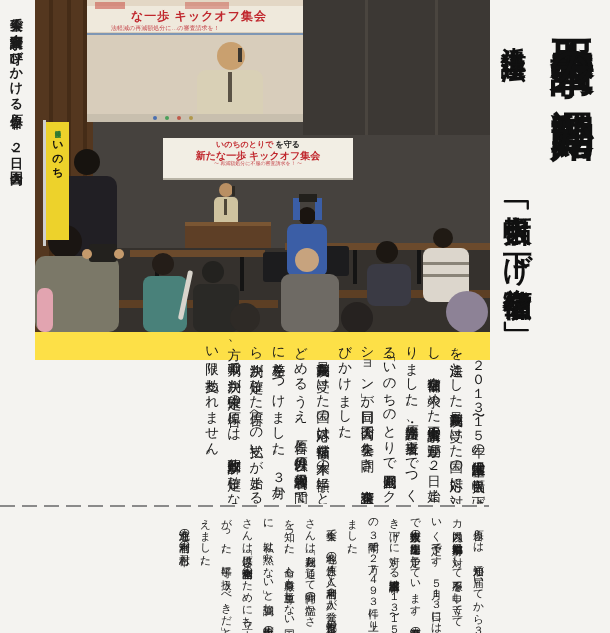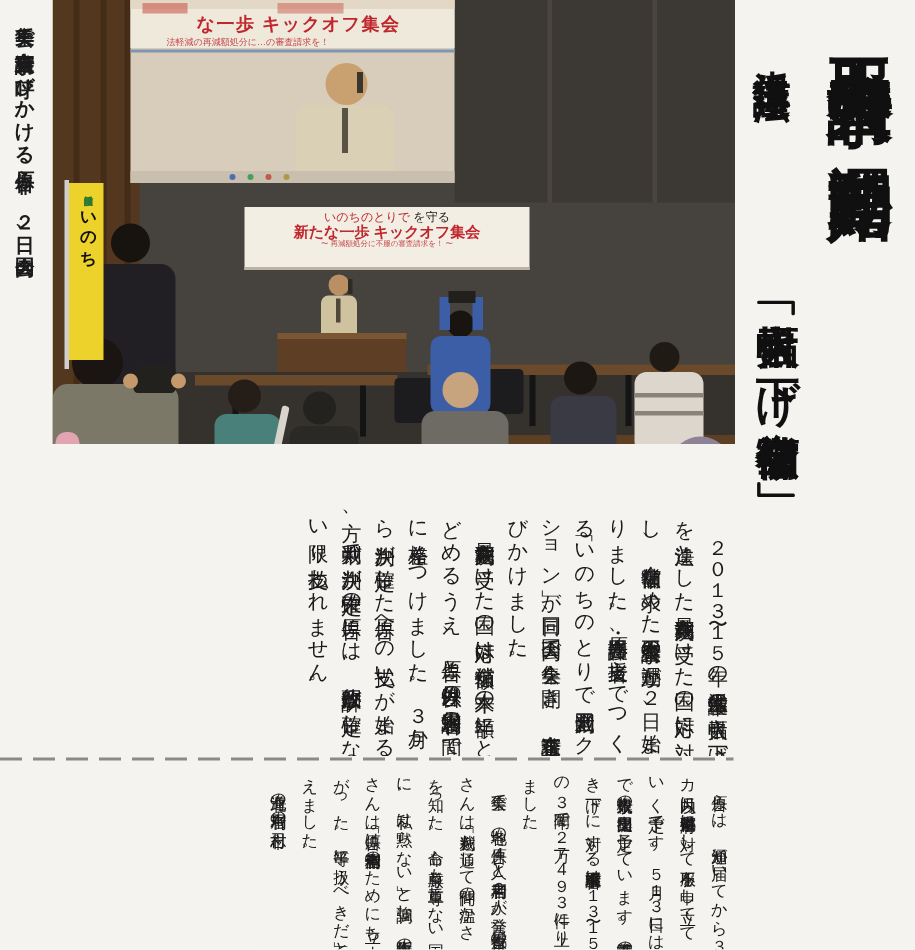--- a/index.html
+++ b/index.html
@@ -24,29 +24,29 @@
     writing-mode:vertical-rl;
     font-weight:700; font-size:25px; letter-spacing:2px; color:#101010;
   }
   .headline-quote{
     position:absolute; top:192px; right:72px; height:420px;
     writing-mode:vertical-rl;
     font-weight:700; font-size:29px; letter-spacing:1px; color:#101010;
   }
   
   .photo{
-    position:absolute; left:35px; top:0; width:455px; height:296px;
-    overflow:hidden; background:#fef9c3;
+    position:absolute; left:35px; top:0; width:455px; height:360px;
+    overflow:hidden; background:#fde047;
   }
   .photo svg{display:block;}
   .overlay{position:absolute; font-family:"Liberation Sans", sans-serif;}
   .screen-title{left:96px; top:8px; font-size:12px; font-weight:700; color:#c0272d; letter-spacing:1px; white-space:nowrap;}
   .screen-sub{left:76px; top:24px; font-size:6px; color:#c5484d; white-space:nowrap;}
   .stage-banner-text{left:128px; top:141px; width:190px; text-align:center; line-height:1.1;}
-  .banner-line1{font-size:8px; font-weight:400; color:#1c1c1c; white-space:nowrap;}
+  .banner-line1{font-size:8px; font-weight:700; color:#1c1c1c; white-space:nowrap;}
   .banner-line1 .red{color:#c0272d;}
   .banner-line2{font-size:10px; font-weight:700; color:#c0272d; white-space:nowrap;}
   .banner-line3{font-size:5px; color:#c5484d; white-space:nowrap;}
   .nobori-text{
     left:14px; top:126px; height:112px;
     writing-mode:vertical-rl; white-space:nowrap;
   }
   .nobori-text .small{font-size:6px; color:#2e7a34; font-weight:700;}
   .nobori-text .big{font-size:11px; color:#14120e; font-weight:900; letter-spacing:1px;}
   

